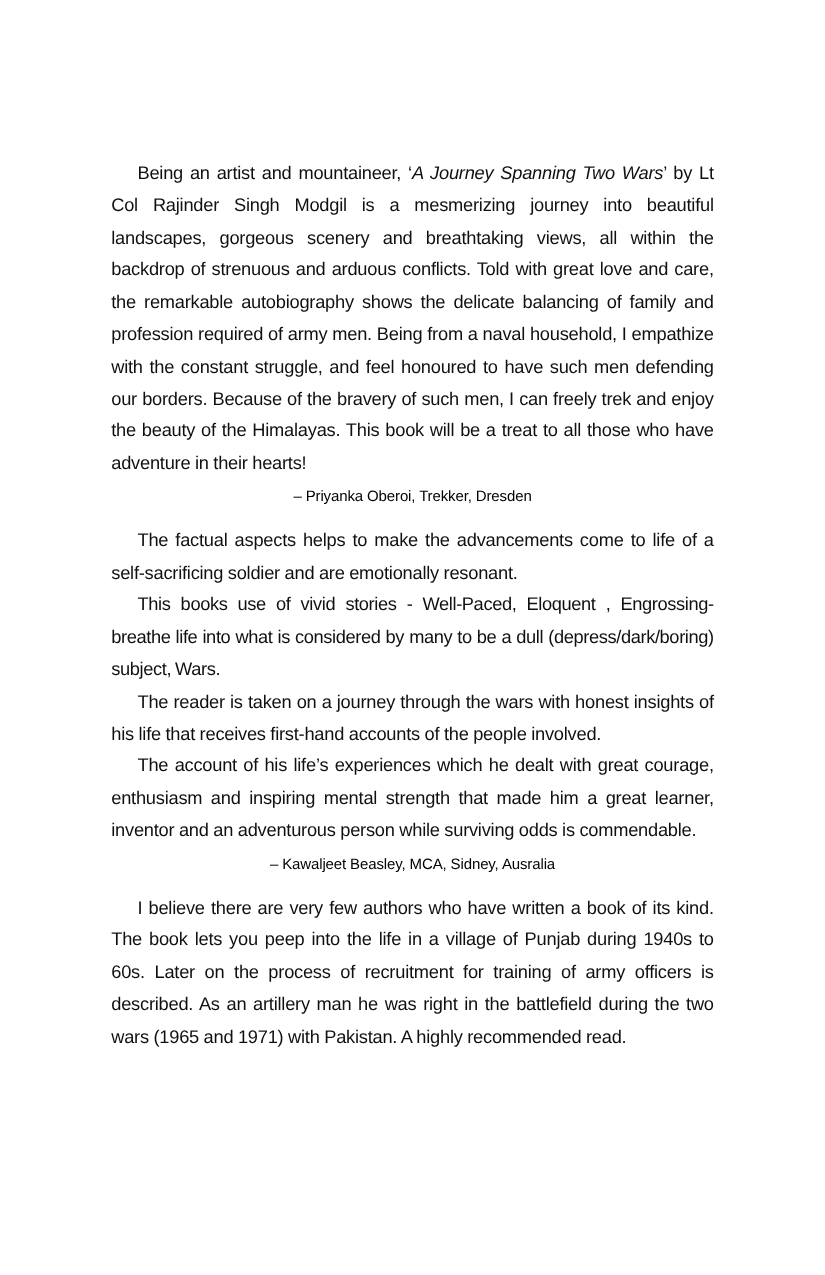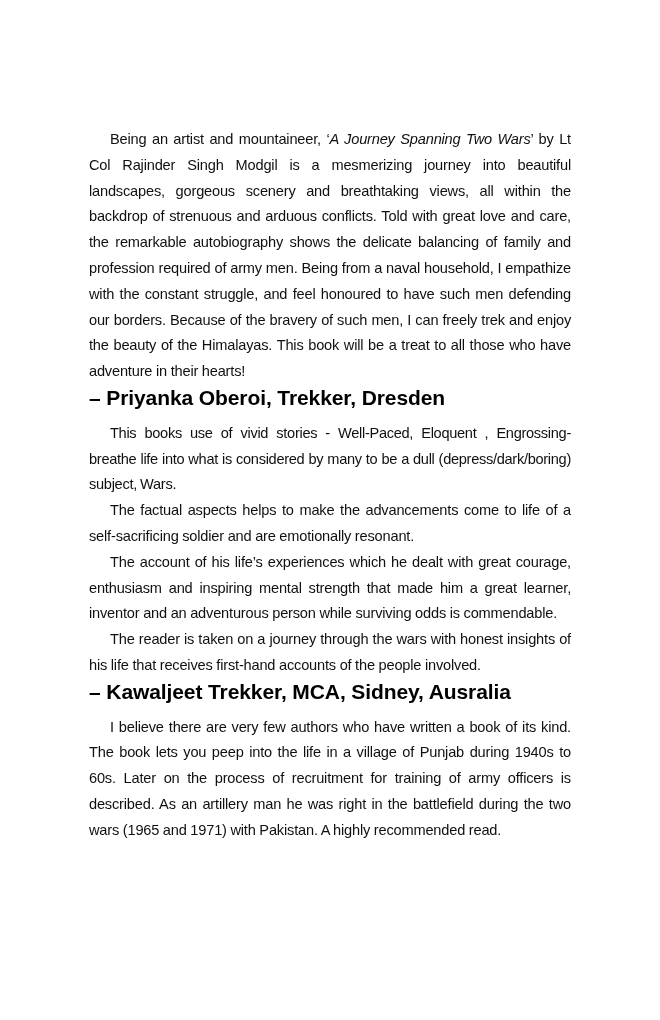--- a/index.html
+++ b/index.html
@@ -43,24 +43,24 @@
   .para.tight {
     letter-spacing: -0.18px;
     word-spacing: -0.2px;
   }
   .para.tighter {
     letter-spacing: -0.3px;
     word-spacing: -0.55px;
   }
   .attrib {
     margin: 0;
-    text-align: left;
-    font-size: 21px;
+    text-align: center;
+    font-size: 12px;
     line-height: 25.8px;
-    font-weight: bold;
+    font-weight: normal;
     color: #000000;
     letter-spacing: -0.1px;
     text-indent: 0;
   }
   .attrib.em {
     letter-spacing: -0.05px;
   }
   .gap-md { height: 10px; }
   .booktitle {
     font-style: italic;
@@ -70,25 +70,25 @@
 <body>
 
 <div class="page">
   <div class="content">
 
     <p class="para tight"><span>Being an artist and mountaineer, ‘</span><span class="booktitle">A Journey Spanning Two Wars</span><span>’ by Lt Col Rajinder Singh Modgil is a mesmerizing journey into beautiful landscapes, gorgeous scenery and breathtaking views, all within the backdrop of strenuous and arduous conflicts. Told with great love and care, the remarkable autobiography shows the delicate balancing of family and profession required of army men. Being from a naval household, I empathize with the constant struggle, and feel honoured to have such men defending our borders. Because of the bravery of such men, I can freely trek and enjoy the beauty of the Himalayas. This book will be a treat to all those who have adventure in their hearts!</span></p>
     <p class="attrib">– Priyanka Oberoi, Trekker, Dresden</p>
 
     <div class="gap-md"></div>
 
+    <p class="para tight">The factual aspects helps to make the advancements come to life of a self-sacrificing soldier and are emotionally resonant.</p>
     <p class="para tighter">This books use of vivid stories - Well-Paced, Eloquent , Engrossing-  breathe life into what is considered by many to be a dull (depress/dark/boring) subject, Wars.</p>
-    <p class="para tight">The factual aspects helps to make the advancements come to life of a self-sacrificing soldier and are emotionally resonant.</p>
+    <p class="para tight">The reader is taken on a journey through the wars with honest insights of his life that receives first-hand accounts of the people involved.</p>
     <p class="para tight">The account of his life’s experiences which he dealt with great courage, enthusiasm and inspiring mental strength that made him a great learner, inventor and an adventurous person while surviving odds is commendable.</p>
-    <p class="para tight">The reader is taken on a journey through the wars with honest insights of his life that receives first-hand accounts of the people involved.</p>
-    <p class="attrib">– Kawaljeet Trekker, MCA, Sidney, Ausralia</p>
+    <p class="attrib">– Kawaljeet Beasley, MCA, Sidney, Ausralia</p>
 
     <div class="gap-md"></div>
 
     <p class="para tight">I believe there are very few authors who have written a book of its kind. The book lets you peep into  the life in a village of Punjab  during 1940s to 60s. Later on the process of recruitment for training of army officers is described. As an artillery  man he was right in the battlefield during the two wars (1965 and 1971) with Pakistan.  A highly recommended read.</p>
     <p class="attrib em">— Professor HN Bhargava (Being.) Department of Chemistry,</p>
 
   </div>
 </div>
 
 </body></html>

